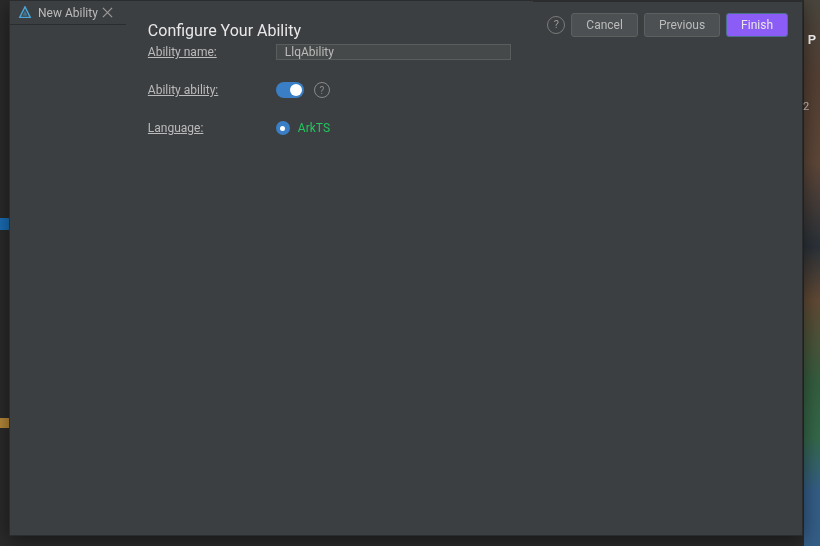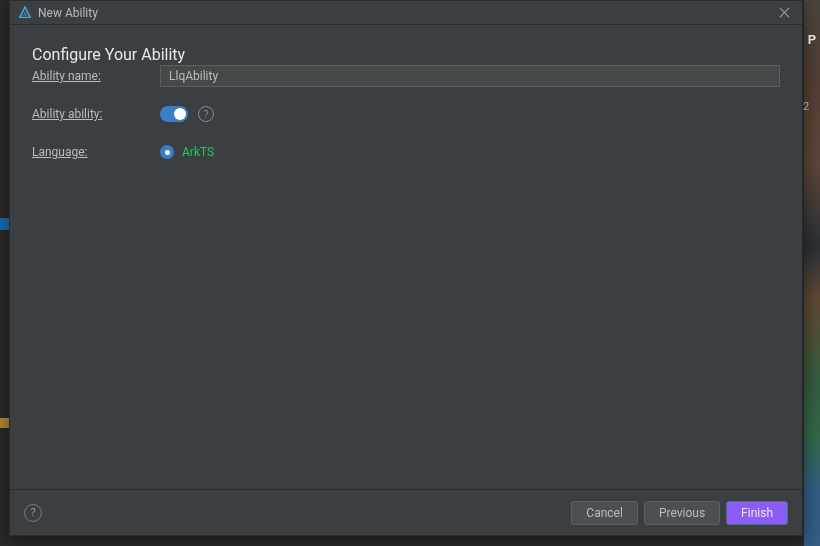--- a/index.html
+++ b/index.html
@@ -59,21 +59,21 @@
     .dialog {
       position: absolute;
       left: 9px;
       top: 0;
       width: 794px;
       height: 536px;
       background: #3c3f41;
       border: 1px solid #2a2c2d;
       box-shadow: 0 4px 20px rgba(0,0,0,0.5);
       display: flex;
-      flex-direction: column;
+      flex-direction: row;
     }
     .titlebar {
       height: 24px;
       background: #3c3f41;
       display: flex;
       align-items: center;
       padding: 0 8px;
       border-bottom: 1px solid #2a2c2d;
     }
     .titlebar-icon {
@@ -126,21 +126,21 @@
       text-decoration: underline;
     }
     .control {
       display: flex;
       align-items: center;
       flex: 1;
     }
     .text-input {
       flex: 1;
       max-width: 626px;
-      height: 22px;
+      height: 16px;
       background: #45494a;
       border: 1px solid #5a5d5e;
       color: #bbbbbb;
       font-size: 12px;
       padding: 0 8px;
       outline: none;
     }
     .toggle {
       width: 28px;
       height: 16px;

